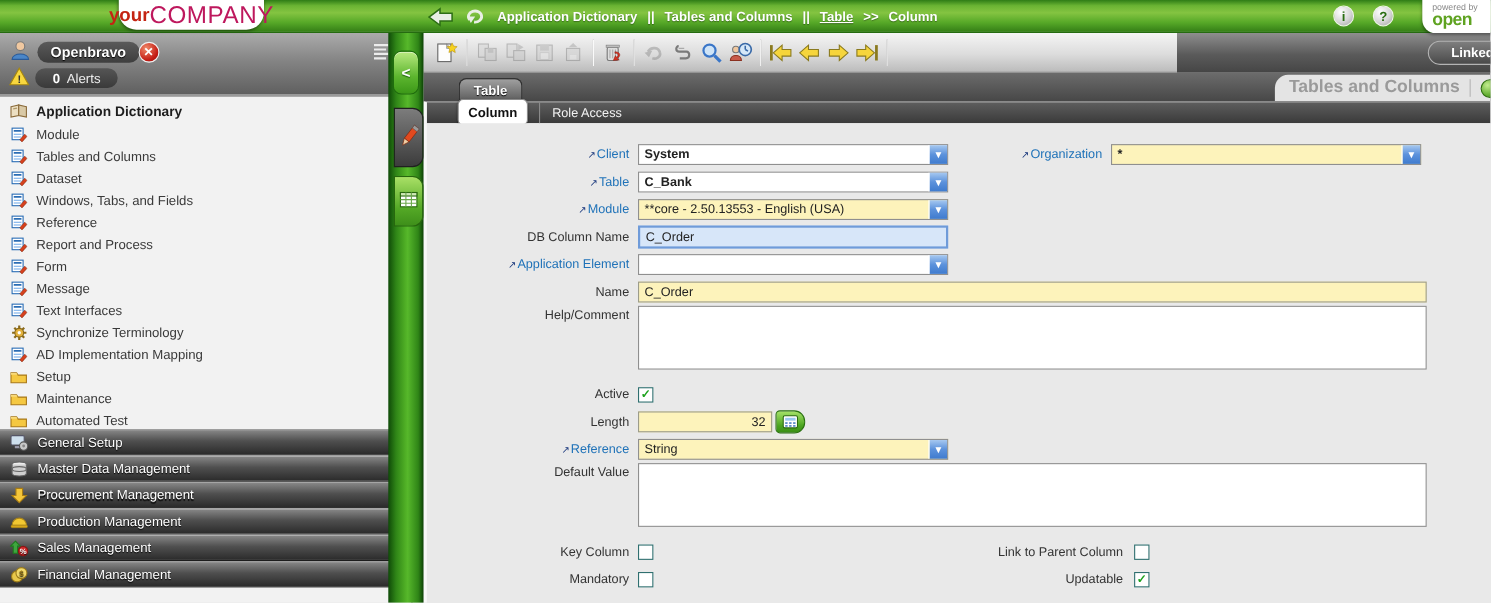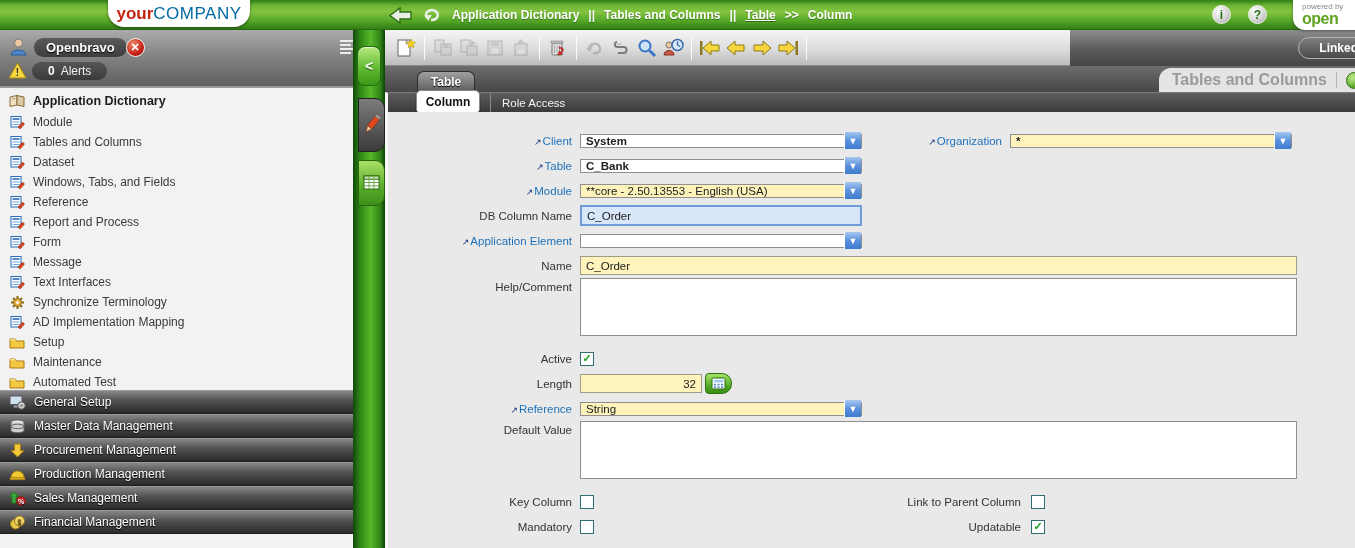--- a/index.html
+++ b/index.html
@@ -3,24 +3,24 @@
 <meta charset="utf-8">
 <style>
   * { box-sizing: border-box; margin:0; padding:0; }
   html,body { width:1355px; height:548px; overflow:hidden; }
   body { position:relative; background:#e9e9e9; font-family:"Liberation Sans", sans-serif; font-size:11px; }
 
   
   .appbar { position:absolute; left:0; top:0; width:100%; height:30px; z-index:40;
     background:linear-gradient(180deg,#2e7d16 0%,#6ab433 18%,#84c441 40%,#57a928 70%,#347e16 100%);
     border-bottom:1px solid #256b10; }
-  .logo-tab { position:absolute; left:108px; top:0; width:142px; height:27px; background:#fff;
+  .logo-tab { position:absolute; left:108px; top:0; width:132px; height:27px; background:#fff;
     border-radius:0 0 16px 16px; box-shadow:0 1px 3px rgba(0,0,0,.45); display:flex; align-items:center; justify-content:center; z-index:41; }
   .logo-your { color:#c42413; font-weight:bold; font-size:17px; }
-  .logo-company { color:#0369a1; font-size:17px; letter-spacing:.5px; }
+  .logo-company { color:#be185d; font-size:22px; letter-spacing:.5px; }
   .crumbs { position:absolute; left:388px; top:0; height:30px; display:flex; align-items:center; gap:9px;
     color:#fff; font-weight:bold; font-size:12px; text-shadow:0 1px 1px rgba(0,0,0,.35); }
   .crumbs .icon-btn { display:flex; align-items:center; }
   .crumb-link { text-decoration:underline; cursor:pointer; }
   .hdr-icons { position:absolute; right:88px; top:5px; display:flex; gap:17px; z-index:41; }
   .hcirc { width:19px; height:19px; border-radius:50%; border:1px solid #eef5e6;
     background:radial-gradient(circle at 35% 30%, #ffffff, #d6d6d6 55%, #9c9c9c);
     color:#2a6e12; font-weight:bold; font-size:12px; display:flex; align-items:center; justify-content:center; cursor:pointer; }
   .powered-tab { position:absolute; left:1293px; top:0; width:72px; height:30px; background:#fff;
     border-radius:0 0 0 12px; box-shadow:0 1px 3px rgba(0,0,0,.4); padding:2px 0 0 9px; z-index:41; }
@@ -107,21 +107,21 @@
   .formarea { position:absolute; left:0; right:0; top:82px; bottom:0; background:#e9e9e9;
     border-left:3px solid #f8f8f8; padding-top:16px; overflow:hidden; }
   .frow { display:flex; align-items:center; height:25px; }
   .frow.tall { height:68px; align-items:flex-start; }
   .lbl { width:192px; flex:none; text-align:right; padding-right:8px; color:#333; font-size:11.5px; white-space:nowrap; }
   .lbl.link, .rlabel.link { color:#1f72b8; }
   .linkmark { color:#14337a; font-size:9px; margin-right:1px; }
   .rlabel { width:148px; flex:none; text-align:right; padding-right:8px; font-size:11.5px; white-space:nowrap; }
   .rlabel2 { width:437px; flex:none; text-align:right; padding-right:10px; color:#333; font-size:11.5px; }
 
-  .selectbox { width:282px; height:14px; border:1px solid #8f8f8f; background:#fff; display:flex; align-items:center; cursor:pointer; }
+  .selectbox { width:282px; height:19px; border:1px solid #8f8f8f; background:#fff; display:flex; align-items:center; cursor:pointer; }
   .selectbox.yellow { background:#fdf3bb; }
   .sv { flex:1; padding:0 5px; font-size:11.5px; color:#222; white-space:nowrap; overflow:hidden; }
   .sv.bold { font-weight:bold; }
   .sarrow { width:17px; height:17px; flex:none; border-left:1px solid #fff;
     background:linear-gradient(180deg,#a6c8f0 0%,#5c92dc 50%,#3f7bce 100%);
     color:#fff; font-size:9px; display:flex; align-items:center; justify-content:center; }
 
   .tinput { height:19px; border:1px solid #8f8f8f; background:#fff; font-family:inherit; font-size:11.5px;
     padding:0 5px; color:#222; }
   .tinput.yellow { background:#fdf3bb; border-color:#9c9c8a; }

